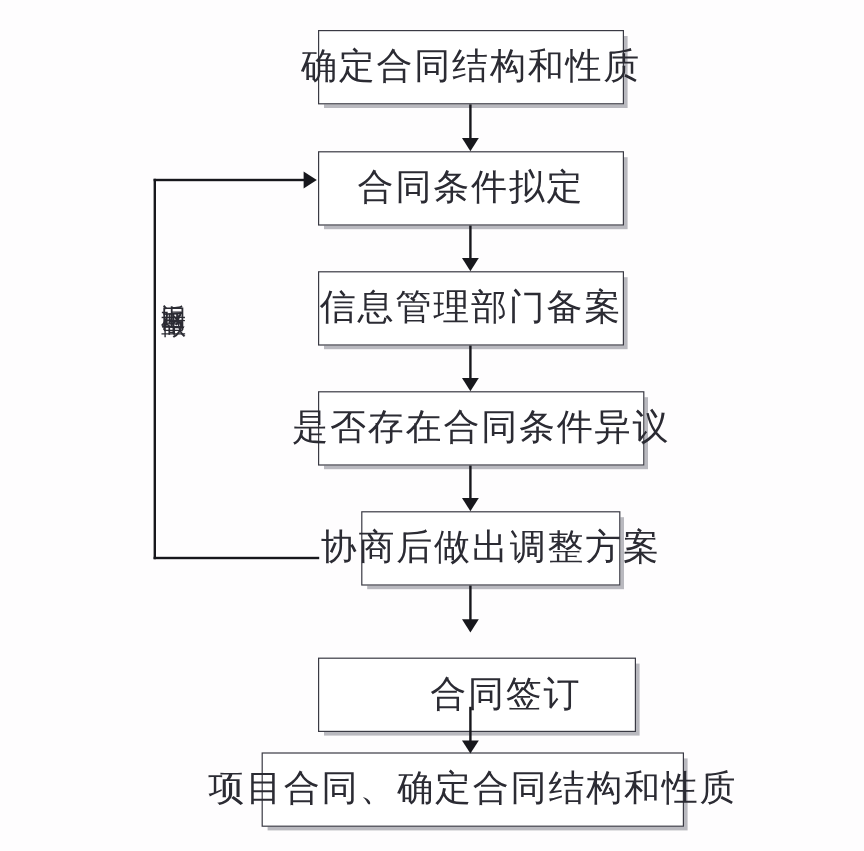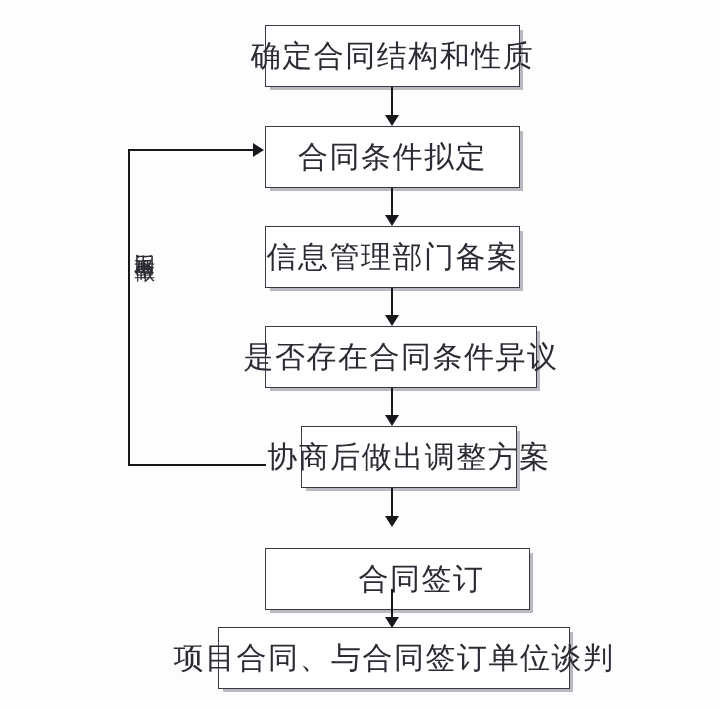--- a/index.html
+++ b/index.html
@@ -104,21 +104,21 @@
 
   <div class="node" style="left:265px; top:426px; width:216px; height:62px;margin-left:36px;">
     <span class="node-label">协商后做出调整方案</span>
   </div>
 
   <div class="node" style="left:265px; top:548px; width:265px; height:62px;padding-left:48px;">
     <span class="node-label">合同签订</span>
   </div>
 
   <div class="node" style="left:218px; top:627px; width:352px; height:62px;">
-    <span class="node-label">项目合同、与合同签订单位谈判</span>
+    <span class="node-label">项目合同、确定合同结构和性质</span>
   </div>
 
   <div class="edge-v" style="left:391px; top:87px; height:29px;"></div>
   <div class="arrow-down" style="left:384.5px; top:115px;"></div>
 
   <div class="edge-v" style="left:391px; top:188px; height:28px;"></div>
   <div class="arrow-down" style="left:384.5px; top:215px;"></div>
 
   <div class="edge-v" style="left:391px; top:288px; height:28px;"></div>
   <div class="arrow-down" style="left:384.5px; top:315px;"></div>

